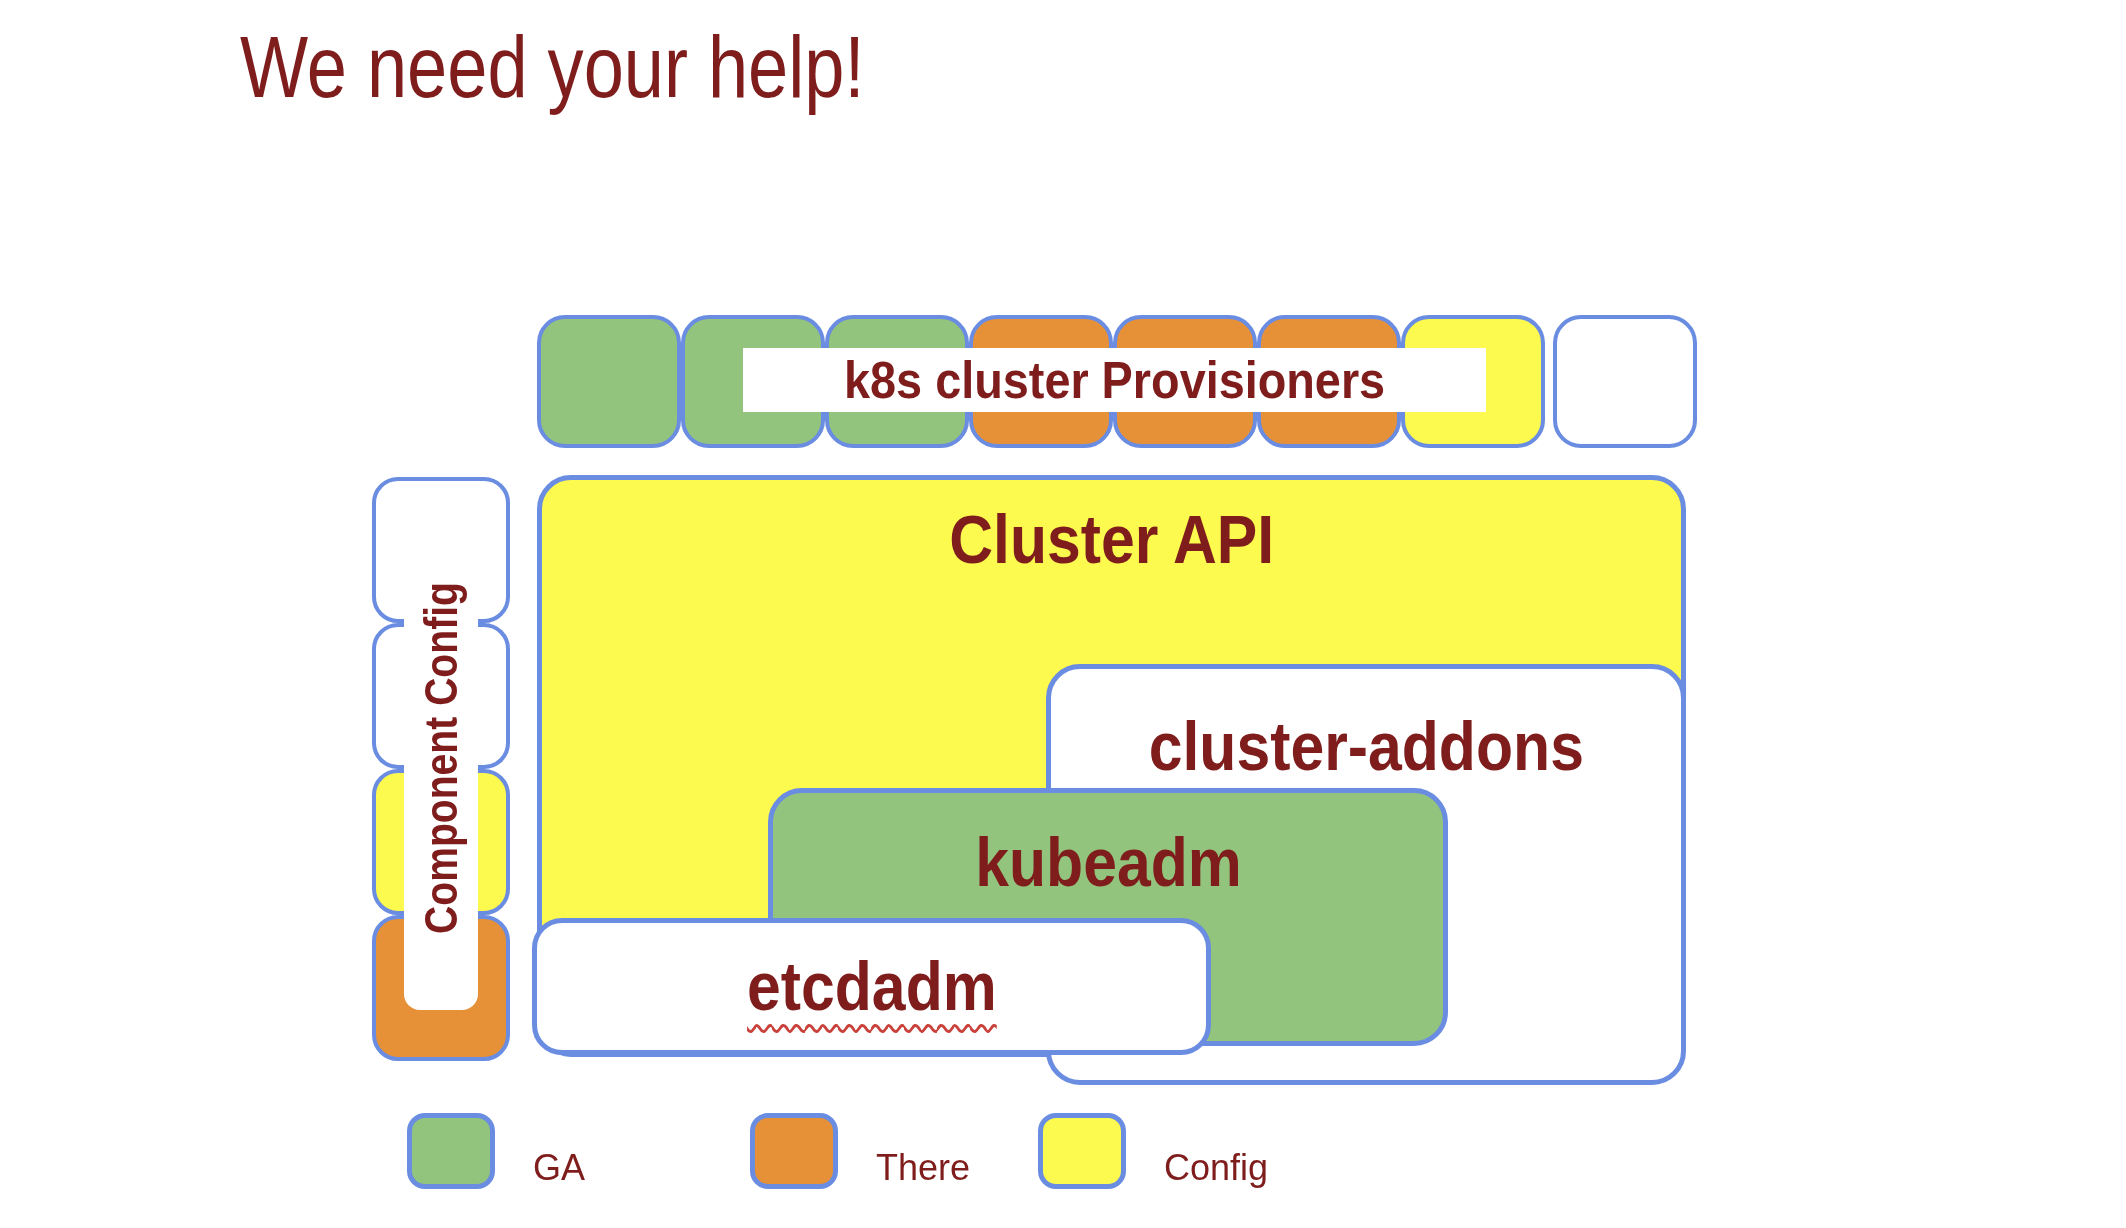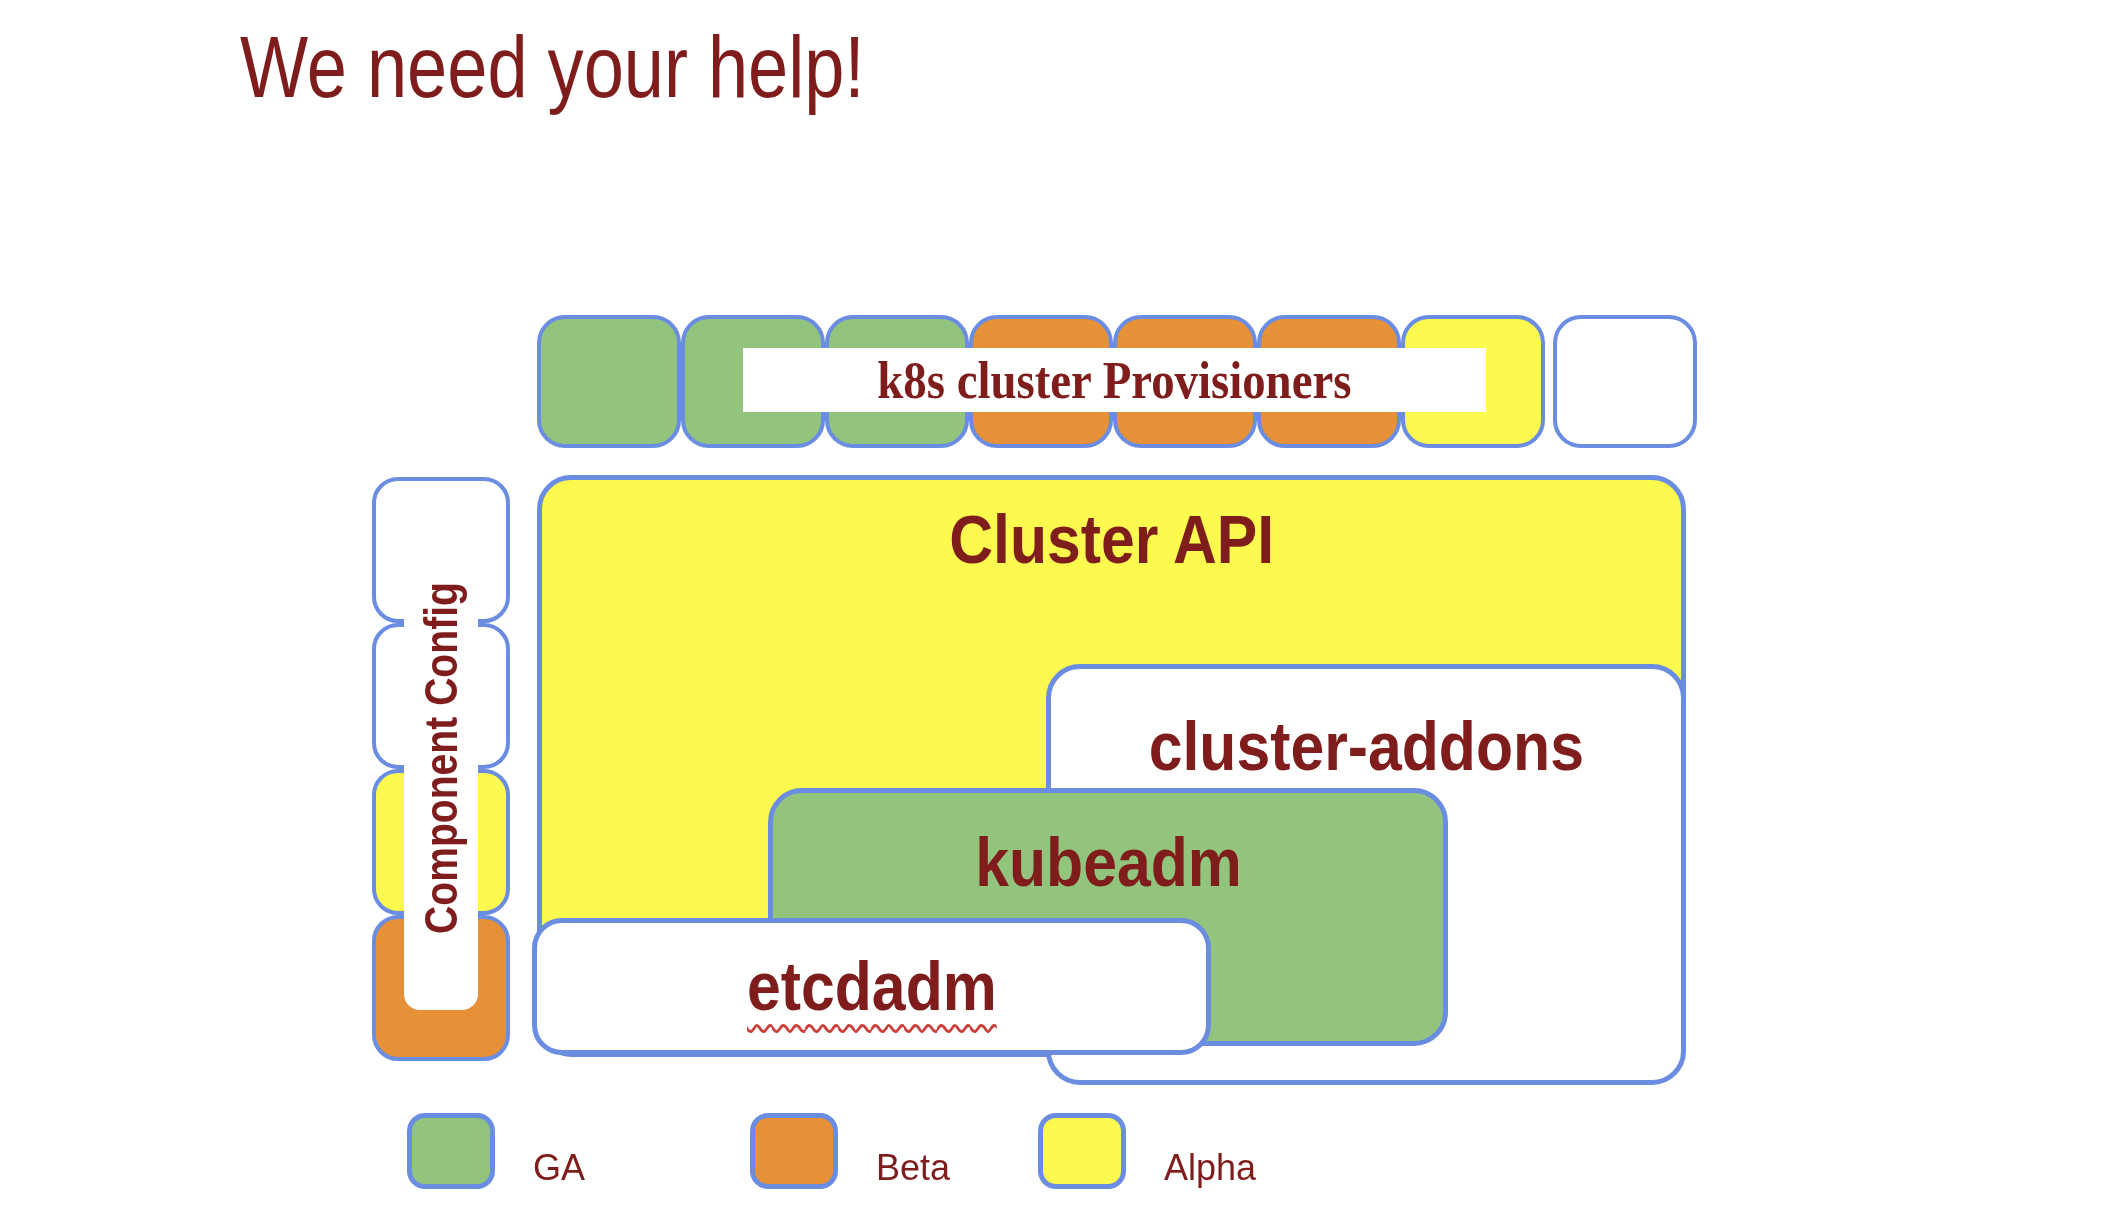--- a/index.html
+++ b/index.html
@@ -29,21 +29,21 @@
   [data-status="beta"]     { background:var(--beta_orange); }
   [data-status="alpha"]    { background:var(--alpha_yellow); }
   [data-status="prealpha"] { background:var(--prealpha_white); }
 
   
   .prov-row { position:absolute; left:537px; top:315px; display:flex; }
   .prov-row .sq { width:144px; height:133px; flex:0 0 auto; }
   .prov-row .sq:last-child { margin-left:8px; }
   .prov-strip {
     position:absolute; left:743px; top:348px; width:743px; height:64px;
-    background:#ffffff; display:flex; align-items:center; justify-content:center;font-family:Liberation Serif, serif;
+    background:#ffffff; display:flex; align-items:center; justify-content:center;
   }
   .prov-strip .lbl { font-size:52px; font-weight:700; }
 
   
   .cc-col { position:absolute; left:372px; top:477px; display:flex; flex-direction:column; }
   .cc-col .sq { width:138px; height:146px; border-radius:26px; flex:0 0 auto; }
   .cc-strip {
     position:absolute; left:404px; top:505px; width:74px; height:505px;
     background:#ffffff; border-radius:16px;
     display:flex; align-items:center; justify-content:center;
@@ -134,20 +134,20 @@
   <div class="box" id="etcdadm" data-status="prealpha">
     <span class="boxlabel"><span class="condc misspelled">etcdadm</span></span>
   </div>
 
   <div class="legend-item" id="legend-0">
     <div class="sq" data-status="ga"></div>
     <span class="leg-label">GA</span>
   </div>
   <div class="legend-item" id="legend-1">
     <div class="sq" data-status="beta"></div>
-    <span class="leg-label">Beta</span>
+    <span class="leg-label">There</span>
   </div>
   <div class="legend-item" id="legend-2">
     <div class="sq" data-status="alpha"></div>
-    <span class="leg-label">Alpha</span>
+    <span class="leg-label">Config</span>
   </div>
 
 </div>
 
 </body></html>

